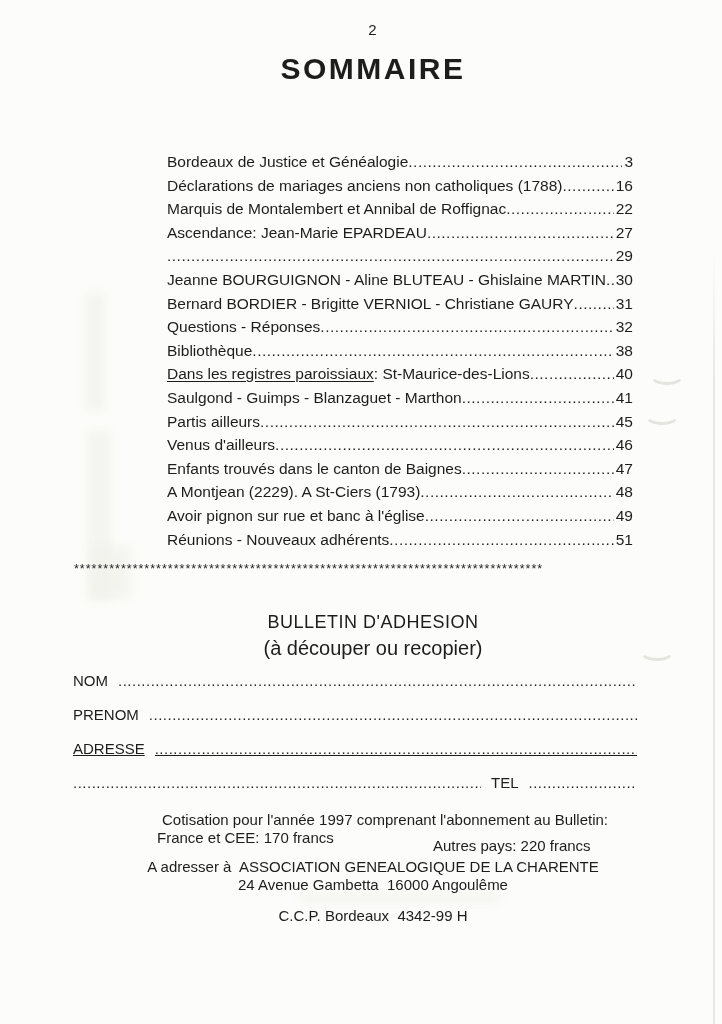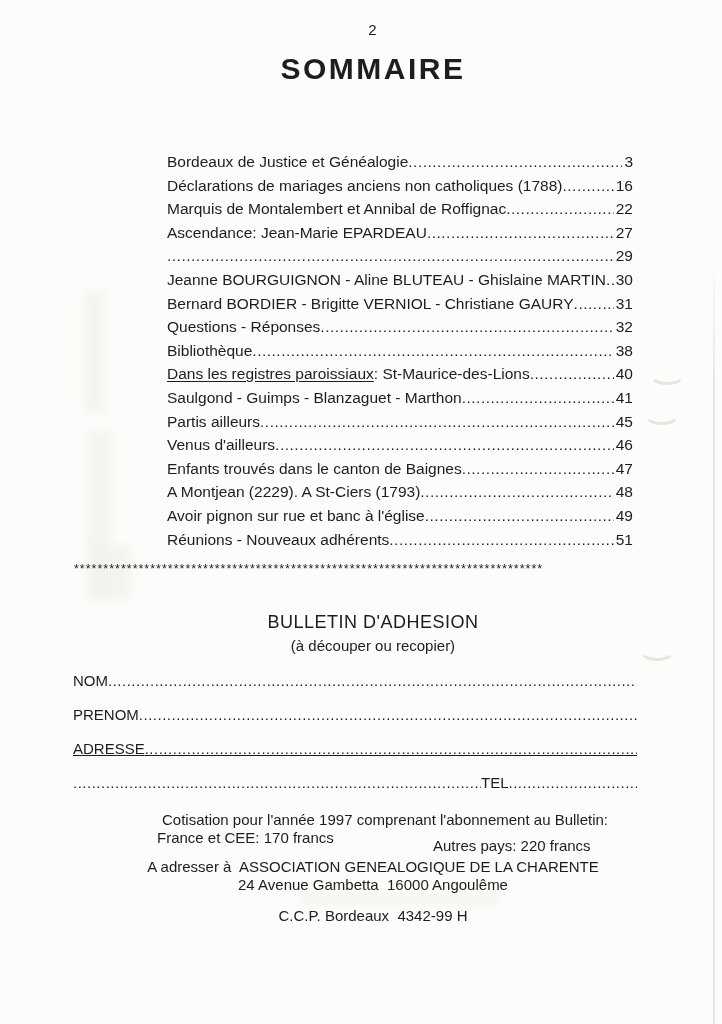--- a/index.html
+++ b/index.html
@@ -58,31 +58,32 @@
     left: 74px;
     top: 562px;
     width: 548px;
     font-size: 12.5px;
     letter-spacing: 1px;
     white-space: nowrap;
     overflow: hidden;
   }
 
   .bulletin-title { top: 612px; font-size: 18px; letter-spacing: 0.5px; }
-  .bulletin-subtitle { top: 637px; font-size: 15px; }
+  .bulletin-subtitle { top: 637px; font-size: 20px; }
 
   
   .form-row {
     position: absolute;
     left: 73px;
     width: 564px;
     display: flex;
     align-items: baseline;
     font-size: 15px;
     line-height: 19px;
+    gap: 10px;
   }
   .form-label { flex: none; }
   .row-nom { top: 671px; }
   .row-prenom { top: 705px; }
   .row-adresse { top: 739px; text-decoration: underline; }
   .row-tel { top: 773px; }
   .tel-left { flex: 0 0 408px; }
 
   
   .cotisation-line { top: 811px; left: 105px; width: 560px; font-size: 15px; }

